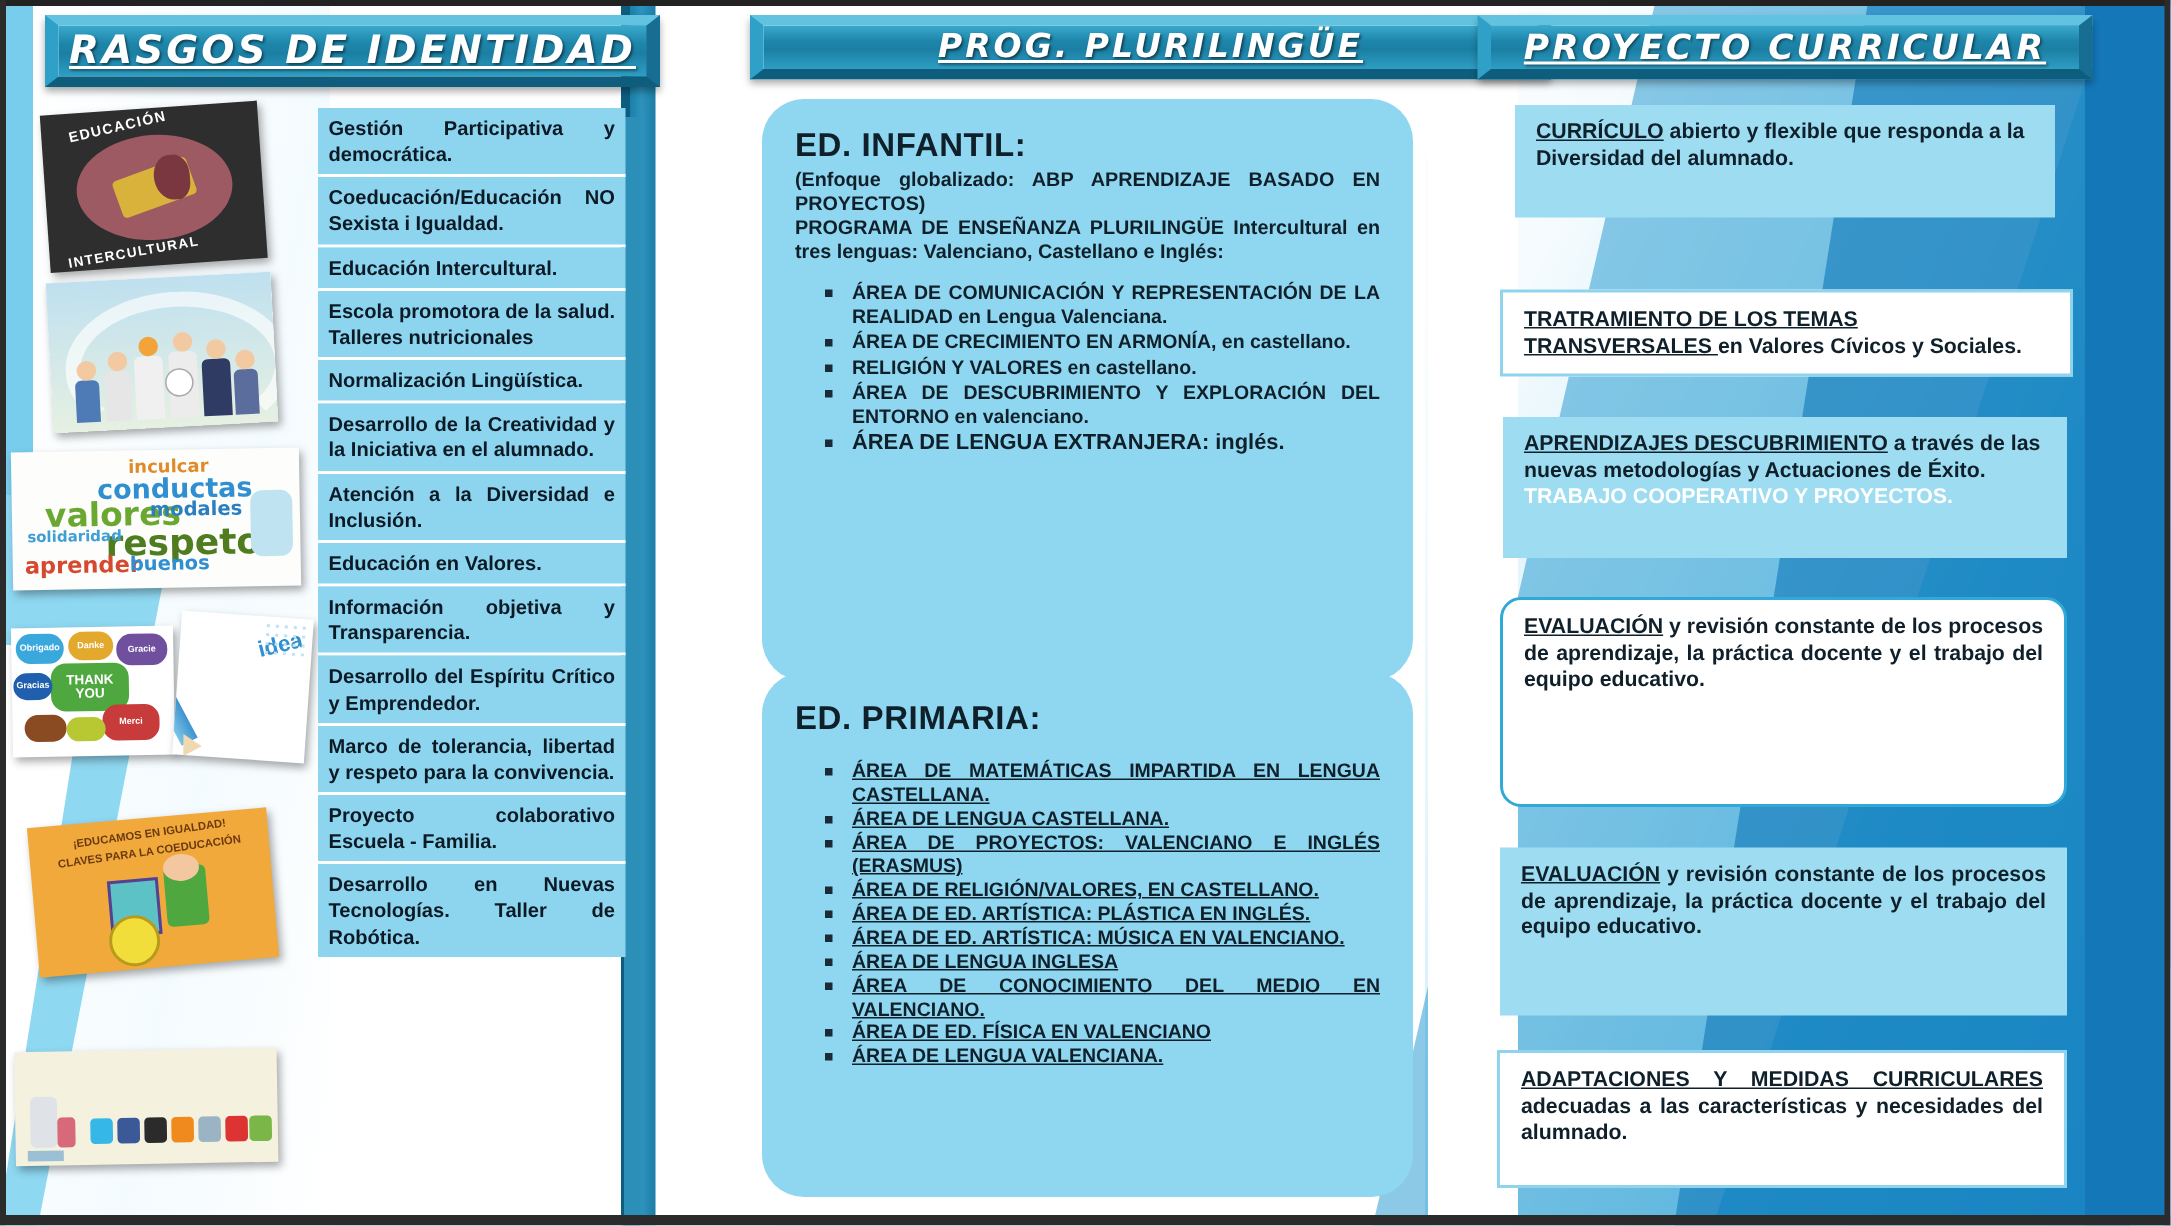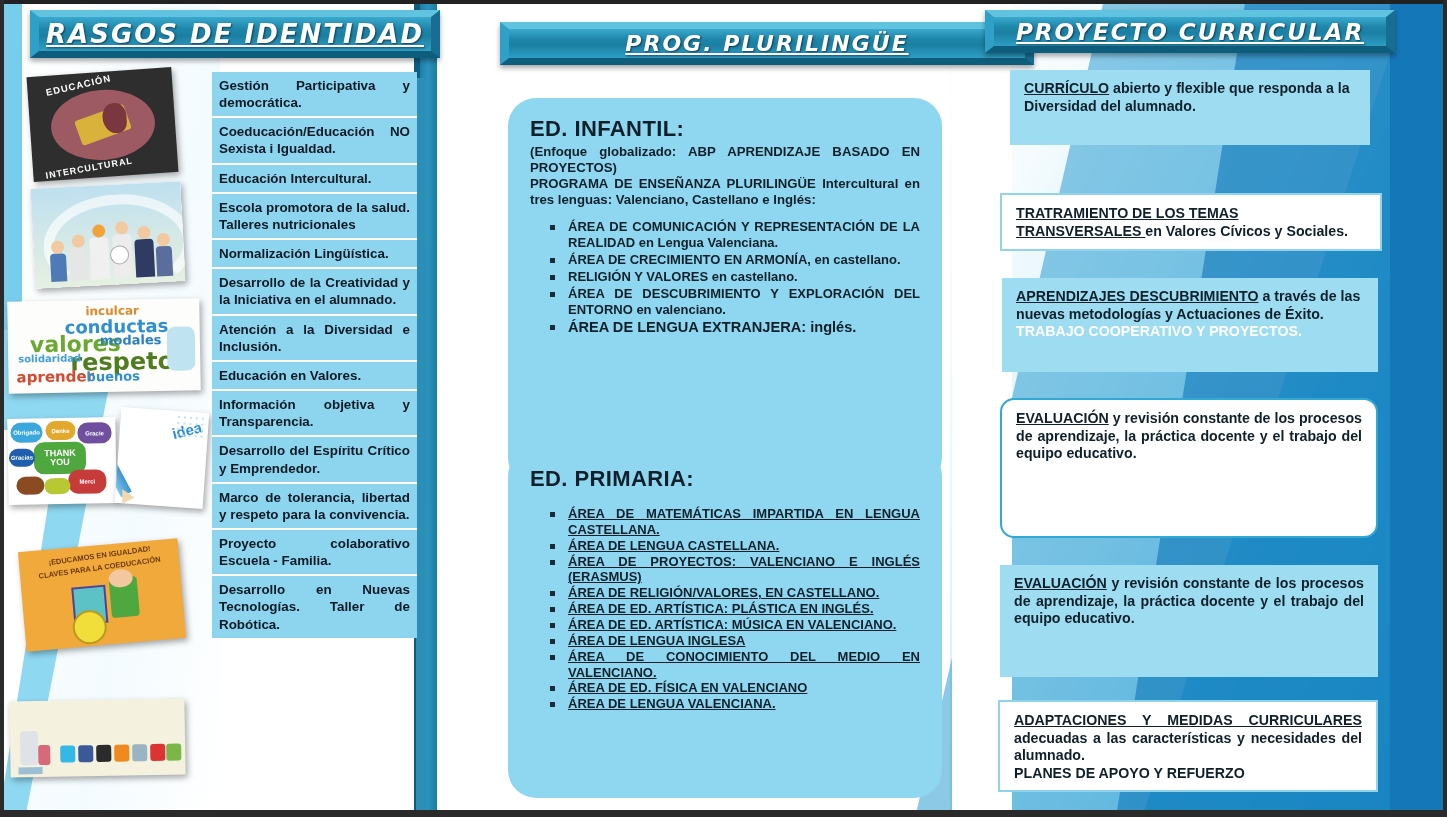--- a/index.html
+++ b/index.html
@@ -97,21 +97,21 @@
     font-family:"DejaVu Sans", sans-serif;
     font-weight:bold;font-style:italic;
     color:#ffffff;
     letter-spacing:2px;
     text-decoration:underline;
     text-shadow:1px 1px 2px rgba(0,0,0,.55);
     white-space:nowrap;
   }
   #banner-left{left:30px;top:10px;width:410px;height:48px;}
   #banner-left span{font-size:26px;}
-  #banner-mid{left:500px;top:10px;width:534px;height:43px;margin-top:12px;}
+  #banner-mid{left:500px;top:10px;width:534px;height:43px;}
   #banner-mid span{font-size:22px;}
   #banner-right{left:985px;top:10px;width:410px;height:43px;}
   #banner-right span{font-size:23px;}
 
   
   .rasgos-list{
     position:absolute;left:212px;top:72px;width:205px;
   }
   .rasgos-shadow{
     position:absolute;left:416px;top:78px;width:11px;height:740px;
@@ -217,21 +217,21 @@
 
   
   .card{
     position:absolute;
     background:#8fd7f0;
     border-radius:28px;
     box-sizing:border-box;
     padding:18px 22px 14px 22px;
     color:#10202b;
   }
-  #card-infantil{left:508px;top:66px;width:434px;height:388px;margin-top:32px;}
+  #card-infantil{left:508px;top:66px;width:434px;height:388px;}
   #card-primaria{left:508px;top:448px;width:434px;height:350px;}
   .card h2{
     margin:0 0 2px 0;font-size:22px;font-weight:600;letter-spacing:.4px;
     font-family:"Liberation Sans", sans-serif;
   }
   .card .sub{
     font-size:13.2px;line-height:1.2;margin:0;text-align:justify;font-weight:600;
   }
   .card ul{
     margin:12px 0 0 0;padding:0 0 0 18px;list-style:none;
@@ -444,20 +444,19 @@
   <div class="rbox fill-white-round just" id="rbox4">
     <u>EVALUACIÓN</u><span> y revisión constante de los procesos de aprendizaje, la práctica docente y el trabajo del equipo educativo.</span>
   </div>
 
   <div class="rbox fill-blue just" id="rbox5">
     <u>EVALUACIÓN</u><span> y revisión constante de los procesos de aprendizaje, la práctica docente y el trabajo del equipo educativo.</span>
   </div>
 
   <div class="rbox fill-white just" id="rbox6">
     <u>ADAPTACIONES Y MEDIDAS CURRICULARES</u><span> adecuadas a las características y necesidades del alumnado.</span>
-    <div style="text-align:left;">PLANES DE APOYO Y REFUERZO</div>
   </div>
 
   <div class="frame-top"></div>
   <div class="frame-bottom"></div>
   <div class="frame-left"></div>
   <div class="frame-right"></div>
 </div>
 
 </body></html>

